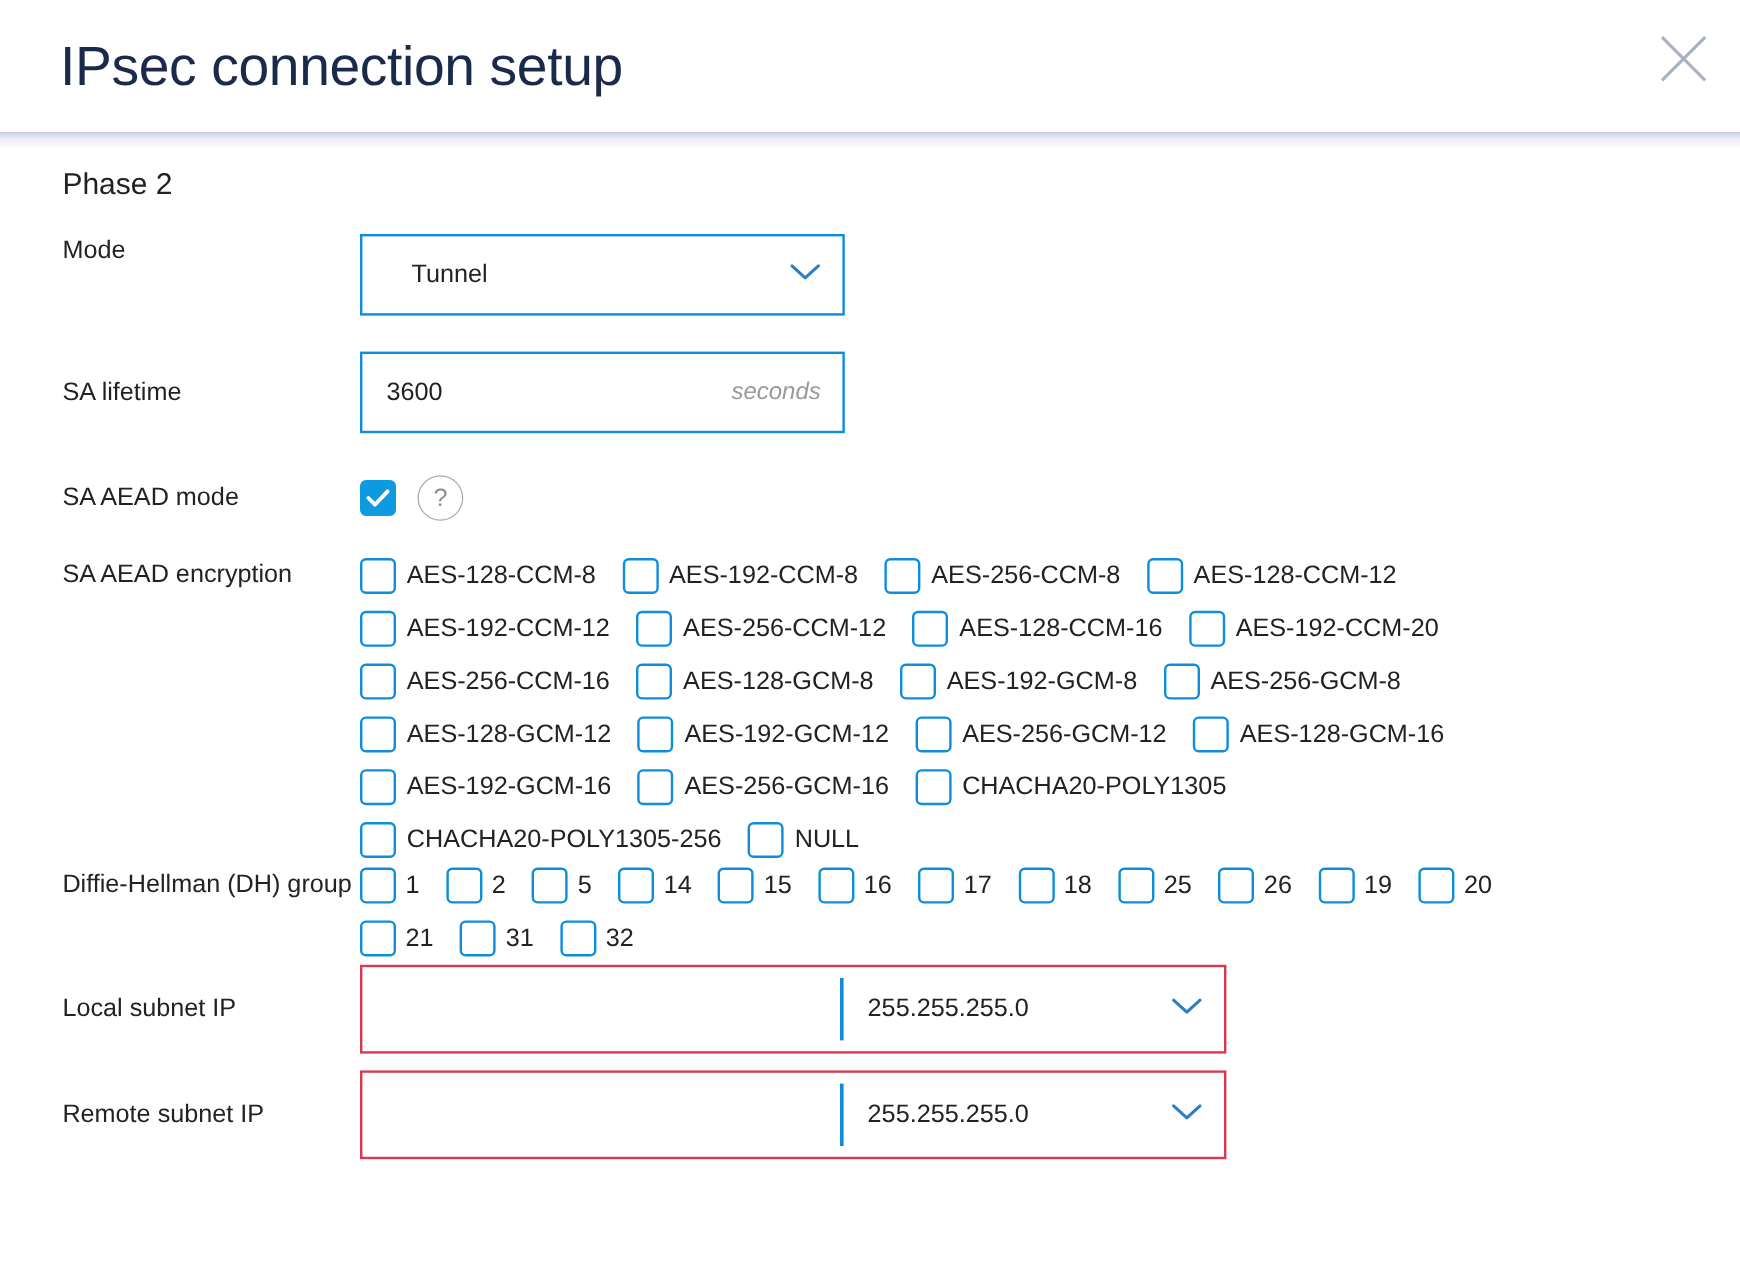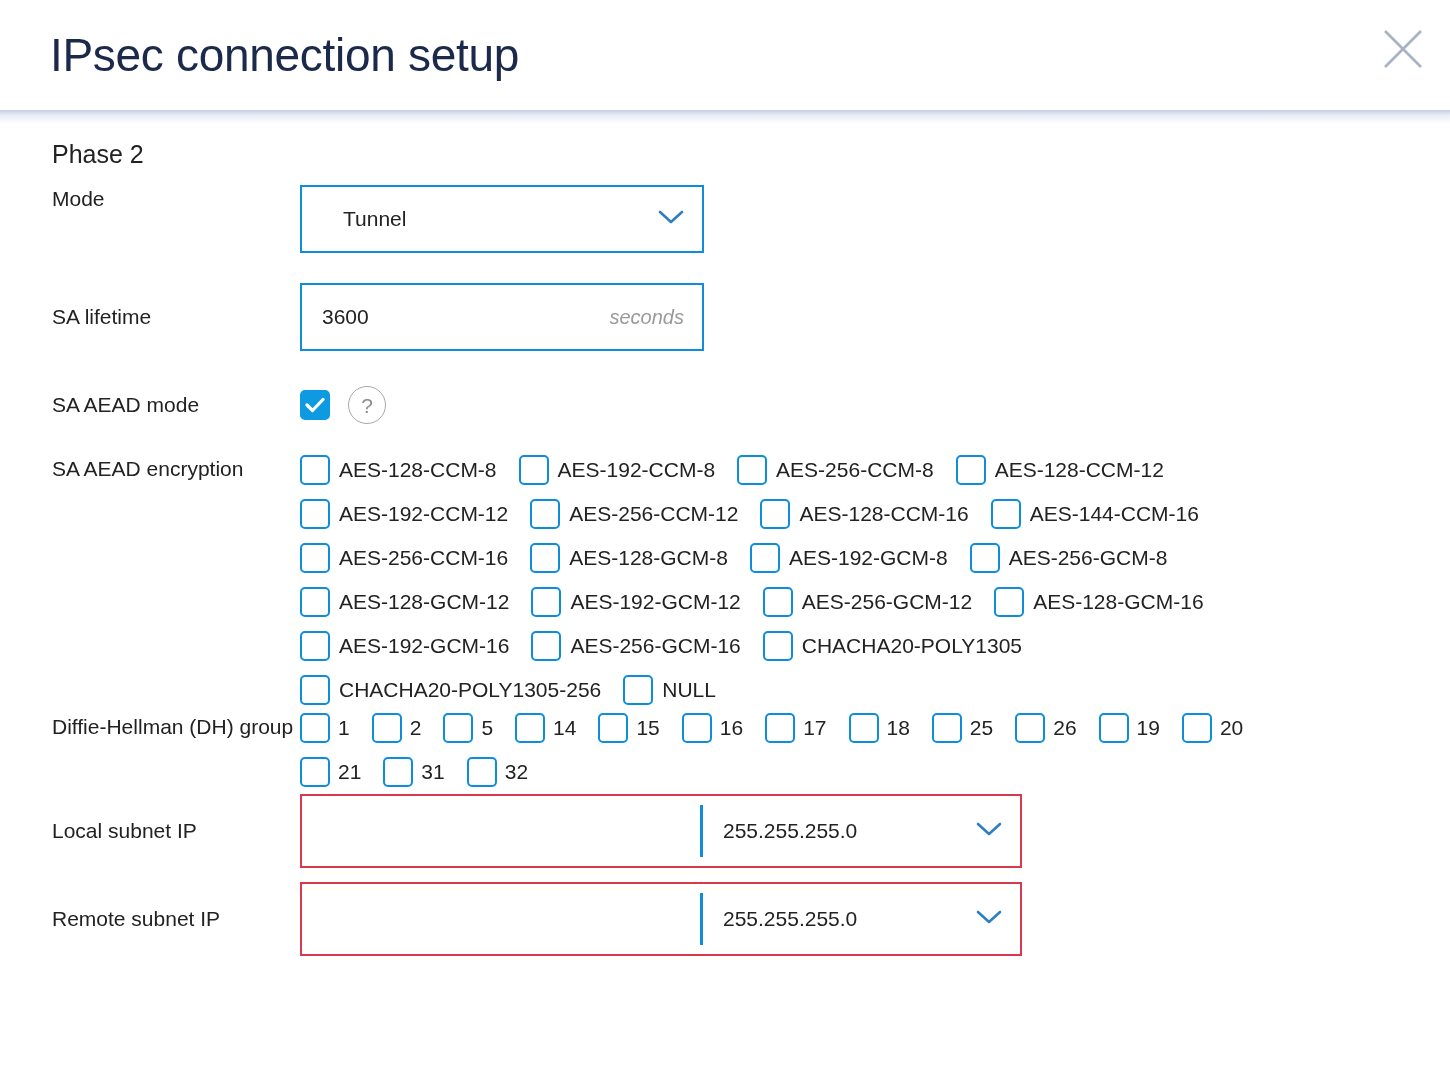--- a/index.html
+++ b/index.html
@@ -48,21 +48,21 @@
 
   
   .content {
     padding: 16px 0 0 0;
   }
   .section-title {
     margin-left: 52px;
     font-size: 25px;
     color: #222222;
     font-weight: 400;
-    margin-bottom: 16px;
+    margin-bottom: 26px;
   }
 
   .form-row {
     display: flex;
     align-items: flex-start;
     margin-bottom: 0;
   }
   .form-label {
     width: 300px;
     padding-left: 52px;
@@ -317,21 +317,21 @@
           <div class="cb-item">
             <span class="cb"></span>
             <span class="cb-label">AES-256-CCM-12</span>
           </div>
           <div class="cb-item">
             <span class="cb"></span>
             <span class="cb-label">AES-128-CCM-16</span>
           </div>
           <div class="cb-item">
             <span class="cb"></span>
-            <span class="cb-label">AES-144-CCM-16</span>
+            <span class="cb-label">AES-192-CCM-20</span>
           </div>
           <div class="cb-item">
             <span class="cb"></span>
             <span class="cb-label">AES-256-CCM-16</span>
           </div>
           <div class="cb-item">
             <span class="cb"></span>
             <span class="cb-label">AES-128-GCM-8</span>
           </div>
           <div class="cb-item">

